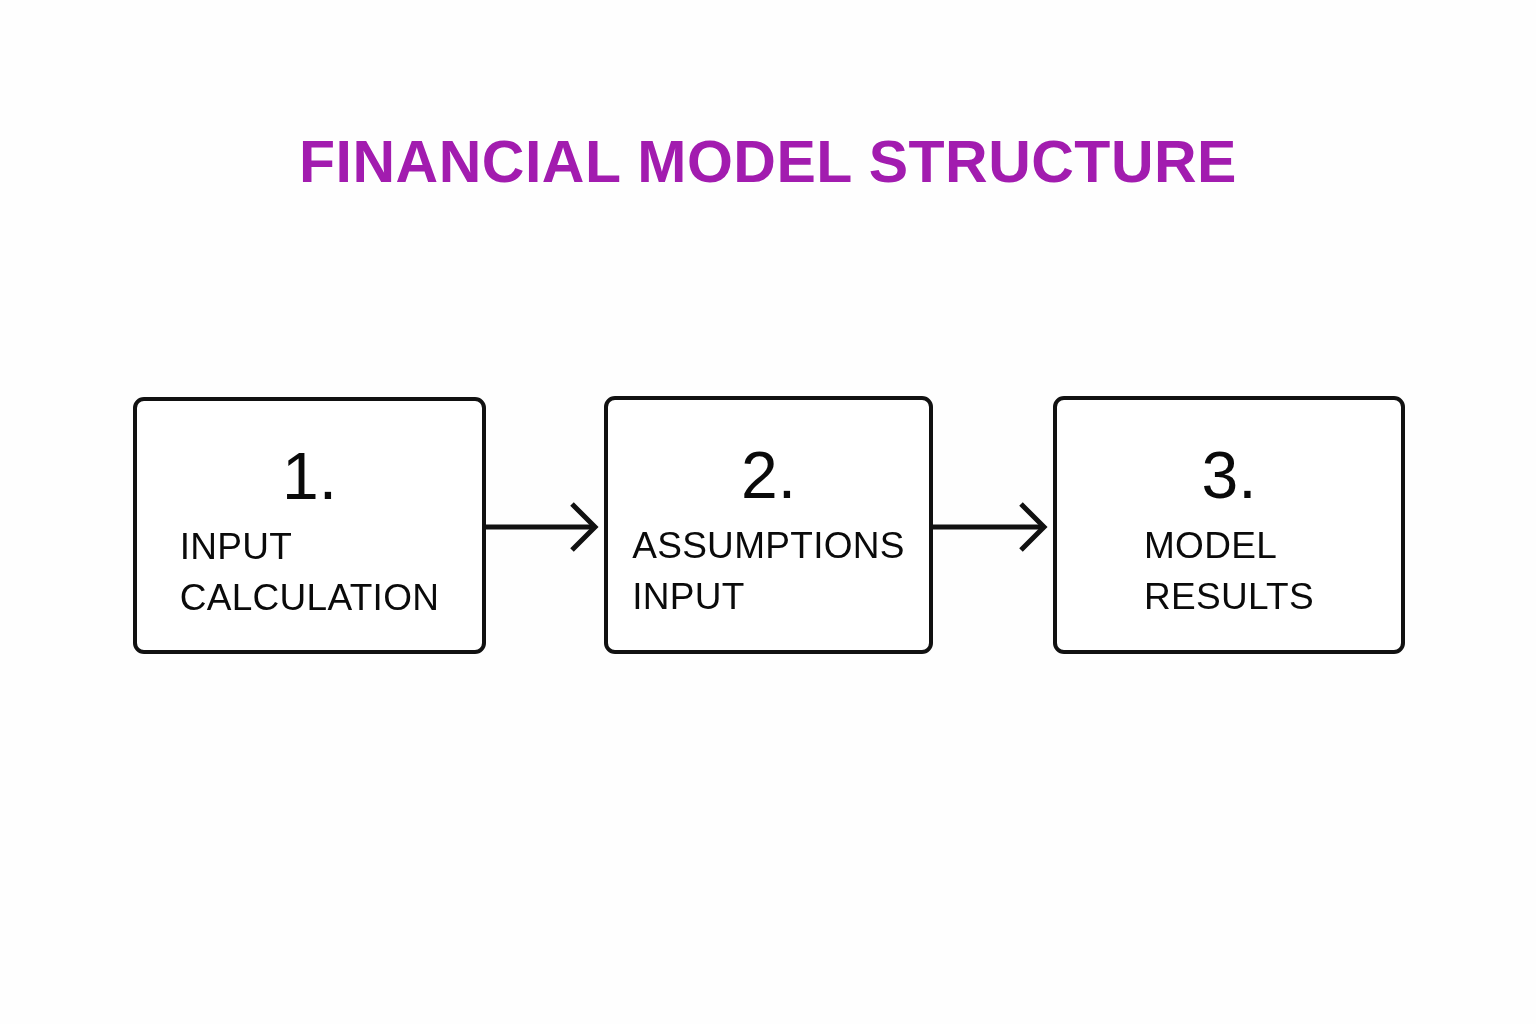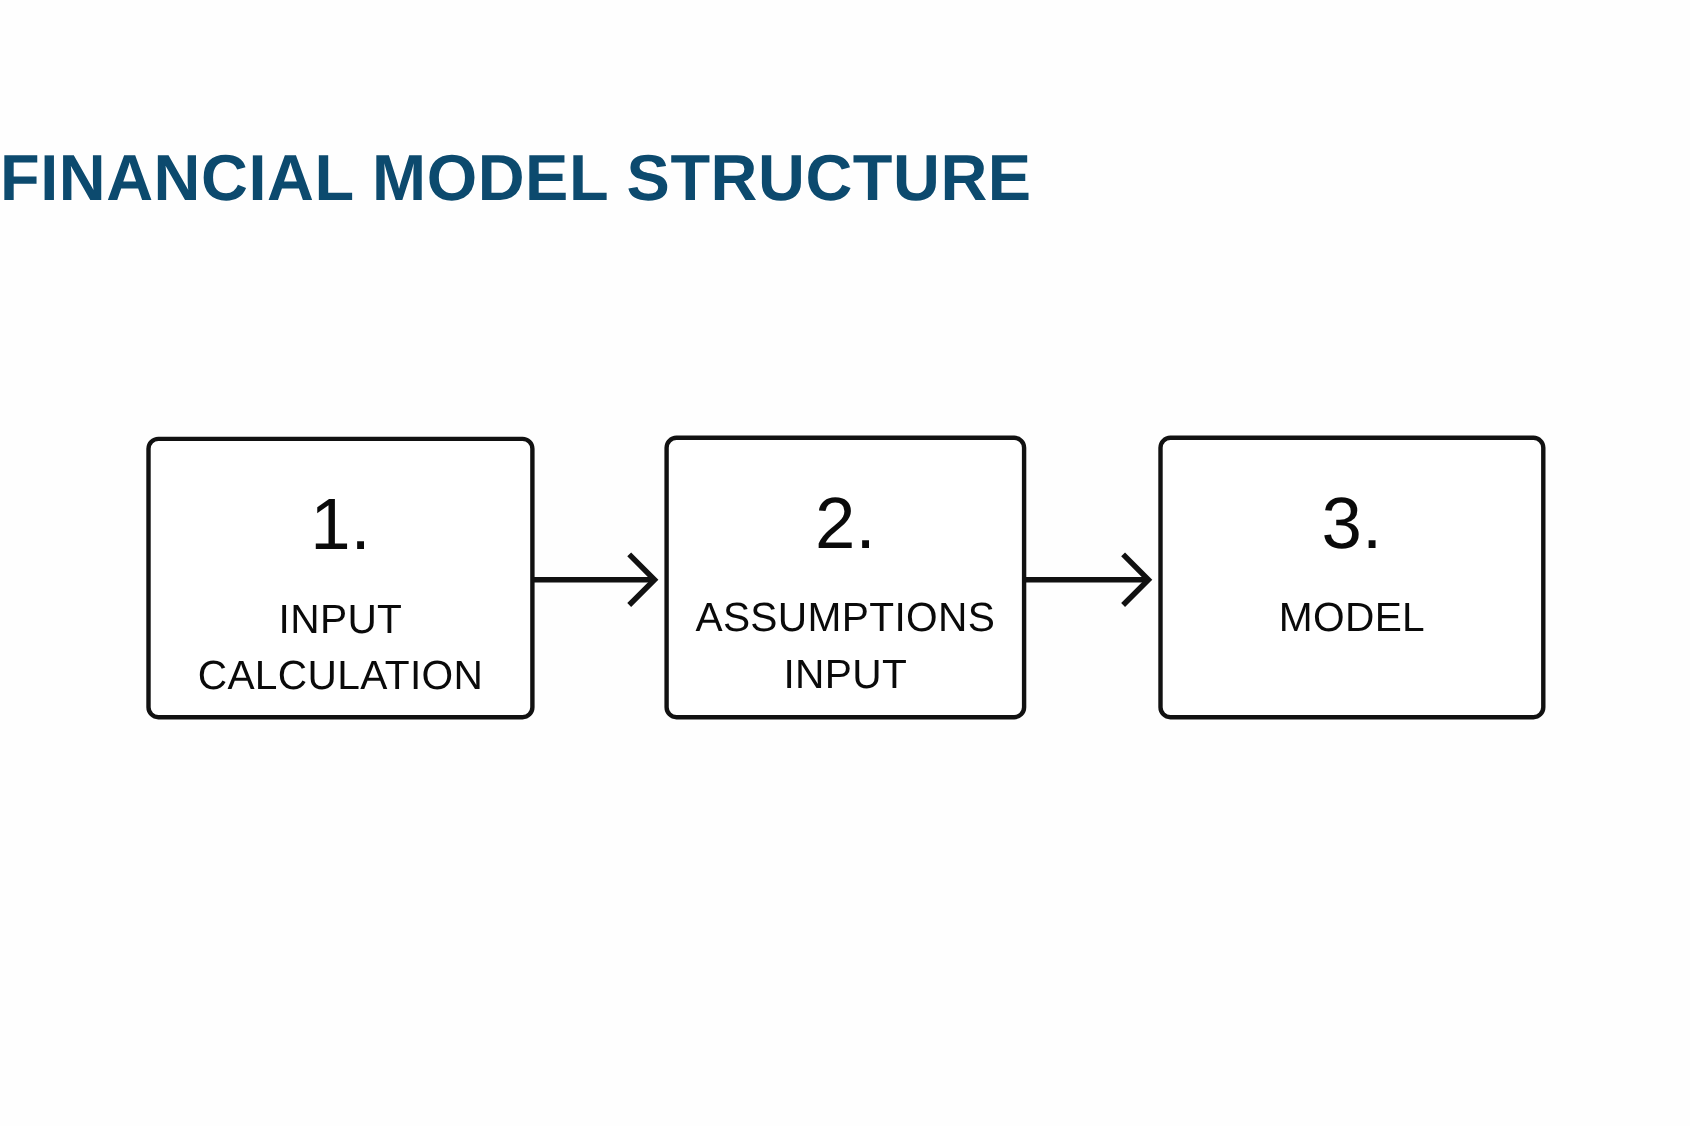--- a/index.html
+++ b/index.html
@@ -26,26 +26,27 @@
     height: 1024px;
     background: #fefefe;
   }
 
   
   #diagram-title {
     position: absolute;
     left: 0;
     top: 131px;
     width: 1536px;
+    text-align: center;
     font-size: 59px;
     font-weight: 700;
     letter-spacing: 0.5px;
     line-height: 62px;
     white-space: nowrap;
-    color: #0c4a6e;
+    color: #a21caf;
   }
 
   
   #flow-row {
     position: absolute;
     left: 0;
     top: 0;
     width: 1536px;
     height: 1024px;
   }
@@ -69,22 +70,21 @@
     letter-spacing: 0px;
     margin-top: 42px;
     color: #0a0a0a;
   }
 
   .stage-label {
     font-size: 37px;
     font-weight: 400;
     line-height: 51px;
     letter-spacing: 0.3px;
-    text-align: center;
-    margin-top: 28px;
+    margin-top: 12px;
     color: #0a0a0a;
     white-space: nowrap;
   }
   .stage-label .lbl-line {
     display: block;
   }
 
   
   #stage-box-1 { left: 133px; top: 397px; width: 353px; height: 257px; }
   #stage-box-2 { left: 604px; top: 396px; width: 329px; height: 258px; }
@@ -141,17 +141,18 @@
       <svg viewBox="0 0 128 58" preserveAspectRatio="none">
         <path d="M 1 29 L 114 29" stroke="#111111" stroke-width="5" fill="none" stroke-linecap="butt"></path>
         <path d="M 92 6 L 115 29 L 92 52" stroke="#111111" stroke-width="5" fill="none" stroke-linecap="butt" stroke-linejoin="miter"></path>
       </svg>
     </div>
 
     <div class="stage-box" id="stage-box-3">
       <div class="stage-number">3.</div>
       <div class="stage-label">
         <span class="lbl-line">MODEL</span>
+        <span class="lbl-line">RESULTS</span>
       </div>
     </div>
 
   </div>
 </div>
 
 </body></html>

